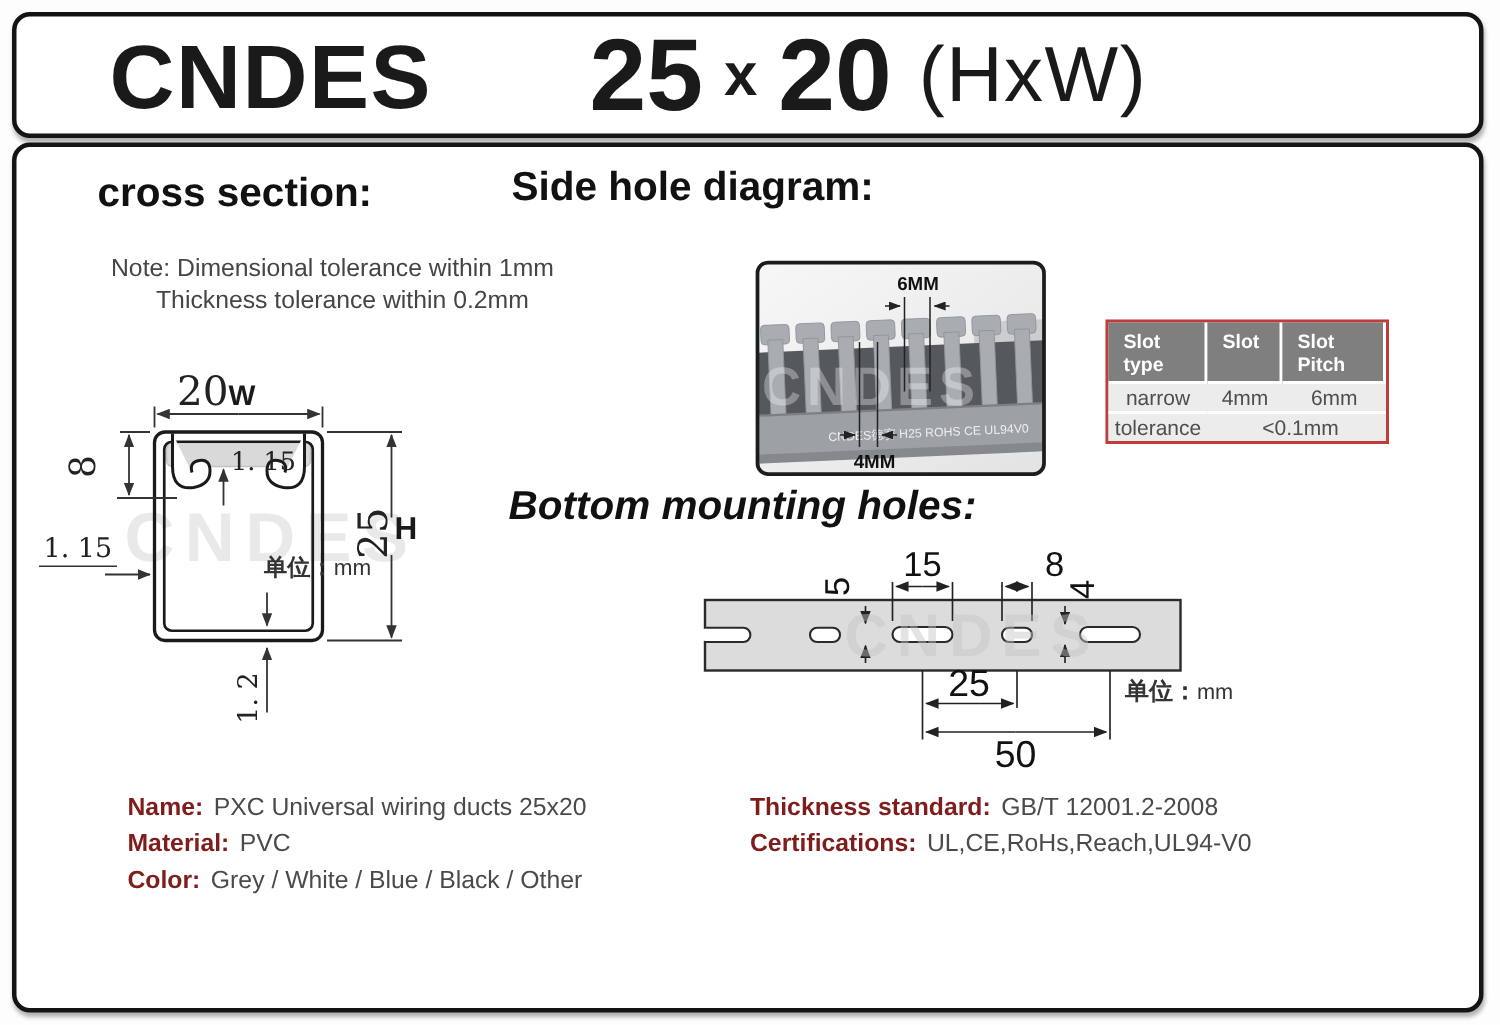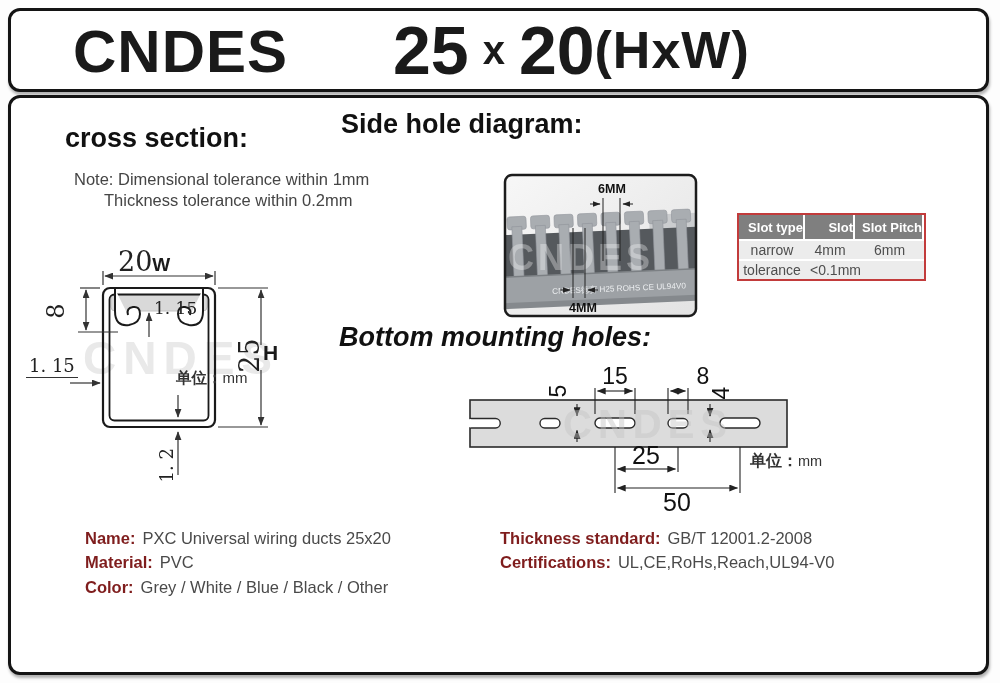--- a/index.html
+++ b/index.html
@@ -6,42 +6,42 @@
   .page{position:relative;width:1000px;height:683px;background:#fdfdfd;
         font-family:"Liberation Sans",sans-serif;overflow:hidden;color:#1a1a1a;}
   .abs{position:absolute;}
   .box{position:absolute;background:#fff;border:3px solid #141414;border-radius:12px;
        box-shadow:1px 3px 3px rgba(0,0,0,.30);}
   
   .brand{font-size:60px;font-weight:800;letter-spacing:1px;}
   .size-row{display:flex;align-items:center;}
   .size-num{font-size:68px;font-weight:800;}
   .size-x{font-size:40px;font-weight:800;margin:0 14px;}
-  .size-suffix{font-size:52px;font-weight:700;letter-spacing:1px;}
+  .size-suffix{font-size:52px;font-weight:400;margin-left:18px;letter-spacing:1px;}
   
   .h2{font-size:27px;font-weight:700;color:#111;}
   .note{font-size:16.5px;color:#454545;line-height:21px;}
   .note .l2{padding-left:30px;}
   
   .serif{font-family:"DejaVu Serif","Liberation Serif",serif;color:#222;}
   .rot{transform:rotate(-90deg);transform-origin:center;}
   .wm{font-weight:800;color:#e9e9e9;letter-spacing:7px;font-size:46px;}
   .unit{font-size:15px;color:#333;}
   .unit b{font-size:15.5px;}
   
   .slot-table{position:absolute;left:737px;top:213px;width:185px;
       border:2.5px solid #c23b3b;background:#ececec;
       display:grid;grid-template-columns:66px 50px 69px;}
   .slot-table .hc{background:#7f7f7f;color:#fff;font-size:13px;font-weight:700;
-      text-align:right;padding:5px 0 4px;border-right:2px solid #fff;border-bottom:2px solid #fff;}
+      text-align:left;padding:5px 10px 4px;border-right:2px solid #fff;border-bottom:2px solid #fff;}
   .slot-table .hc:last-child{border-right:none;}
   .slot-table .bc{background:#ececec;color:#4e4e4e;font-size:14px;text-align:center;
       padding:1px 0;white-space:nowrap;}
   .slot-table .b2{border-top:2px solid #fff;}
-  .slot-table .span2{grid-column:2/4;text-align:left;padding-left:5px;}
+  .slot-table .span2{grid-column:2/4;text-align:center;padding-left:5px;}
   
   .specs{font-size:16.5px;color:#4a4a4a;}
   .specs .row{height:24.4px;white-space:nowrap;}
   .specs b{color:#7f1d1d;margin-right:7px;}
 </style>
 </head>
 <body>
 
 <div class="page">
 
@@ -50,21 +50,21 @@
     <div class="abs size-row" style="left:382px;top:0px;height:78px;">
       <span class="size-num">25</span>
       <span class="size-x">x</span>
       <span class="size-num">20</span>
       <span class="size-suffix">(HxW)</span>
     </div>
   </div>
 
   <div class="box" style="left:8px;top:95px;width:975px;height:574px;"></div>
 
-  <div class="abs h2" style="left:65px;top:123px;">cross section:</div>
+  <div class="abs h2" style="left:65px;top:113px;">cross section:</div>
   <div class="abs h2" style="left:341px;top:109px;">Side hole diagram:</div>
   <div class="abs h2" style="left:339px;top:322px;font-style:italic;">Bottom mounting holes:</div>
 
   <div class="abs note" style="left:74px;top:169px;">
     <div>Note: Dimensional tolerance within 1mm</div>
     <div class="l2">Thickness tolerance within 0.2mm</div>
   </div>
 
   <div class="abs" style="left:20px;top:245px;width:300px;height:270px;">
     <div class="abs wm" style="left:63px;top:86px;">CNDES</div>

